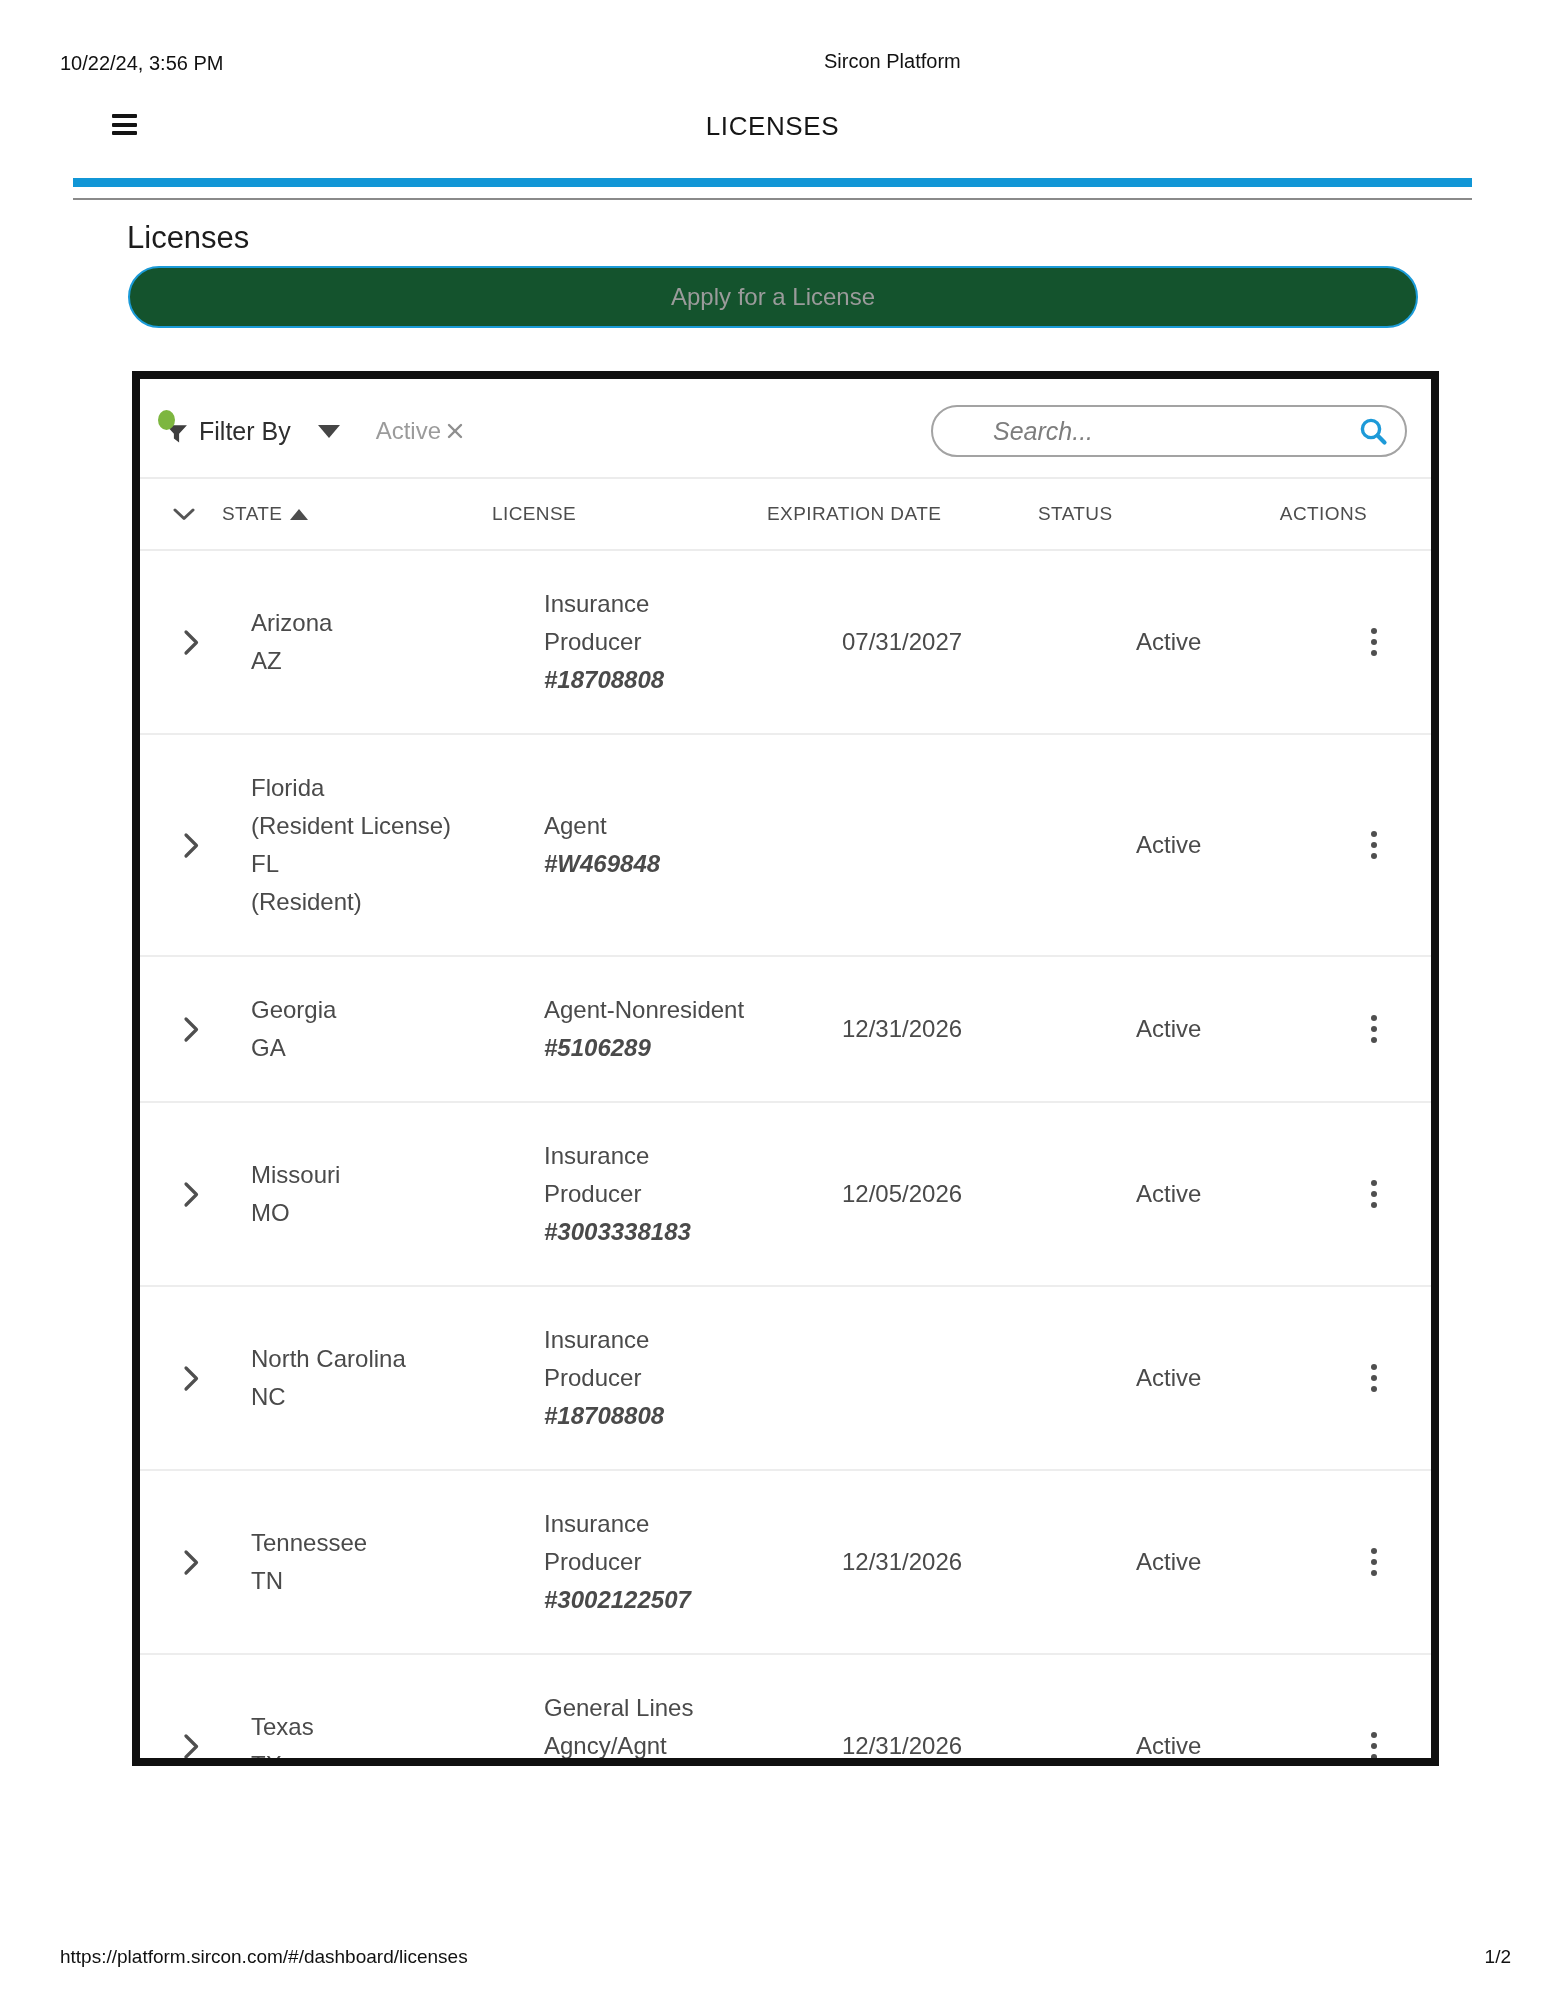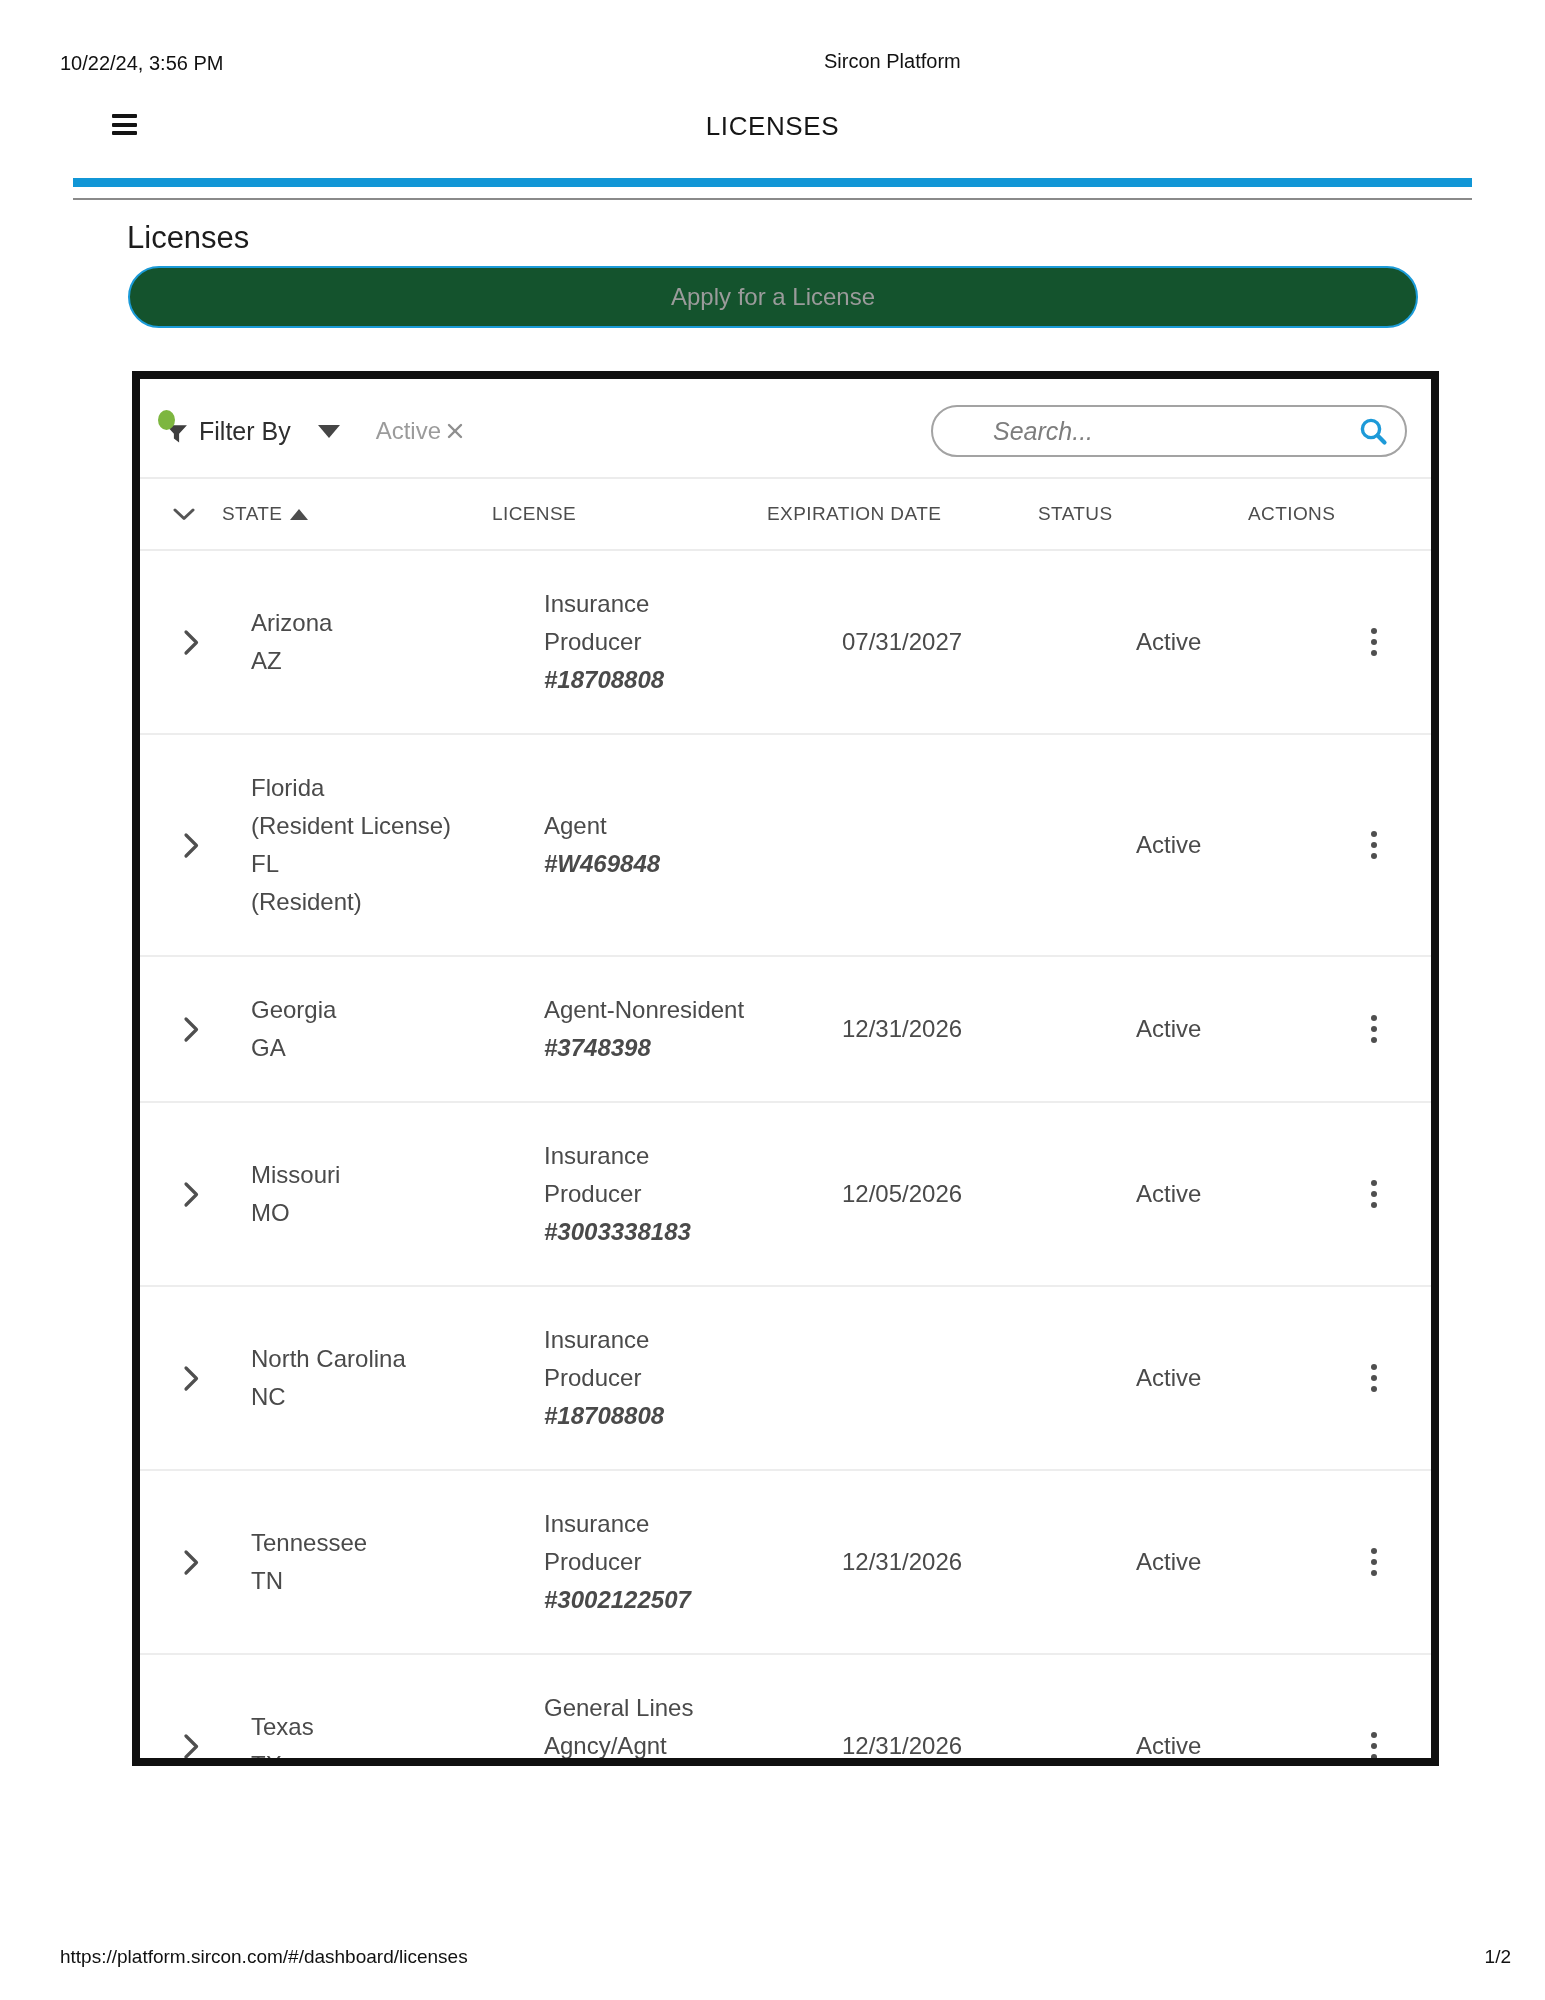--- a/index.html
+++ b/index.html
@@ -46,21 +46,21 @@
   .search-box input{flex:1;border:none;outline:none;font-size:25px;color:#555;background:transparent;
                     font-family:"Liberation Sans", sans-serif;min-width:0;margin-left:36px;}
   .search-box input::placeholder{font-style:italic;color:#7d7d7d;opacity:1;}
 
   .table-header{display:grid;grid-template-columns:56px 270px 275px 271px 210px 1fr;align-items:center;
     height:70px;padding:0 26px;border-bottom:2px solid #ececec;font-size:19px;color:#4d4d4d;letter-spacing:.4px;}
   .collapse-chev{margin-left:6px;display:inline-flex;cursor:pointer;}
   .th-state{display:flex;align-items:center;gap:8px;cursor:pointer;}
   .tri-up{width:0;height:0;border-left:9px solid transparent;border-right:9px solid transparent;
           border-bottom:11px solid #4d4d4d;}
-  .th-actions{text-align:left;padding-right:6px;}
+  .th-actions{text-align:center;padding-right:6px;}
 
   .license-row{display:grid;grid-template-columns:56px 270px 275px 271px 210px 1fr;align-items:center;
     padding:34px 32px;border-bottom:2px solid #ededed;font-size:24px;line-height:38px;color:#4a4a4a;gap:23px;}
   .expander{display:inline-flex;margin-left:10px;cursor:pointer;}
   .lic-num{font-style:italic;font-weight:bold;}
   .cell-actions{display:flex;justify-content:flex-end;padding-right:52px;}
   .kebab{display:flex;flex-direction:column;gap:5px;cursor:pointer;padding:2px;}
   .kebab i{width:6px;height:6px;border-radius:50%;background:#4f4f4f;}
 </style>
 </head>
@@ -194,21 +194,21 @@
       </svg>
     </span>
     <div class="cell-state">
             <div>Georgia</div>
             <div>GA</div>
           </div>
     <div class="cell-license">
       <div>
               <div>Agent-Nonresident</div>
             </div>
-      <div class="lic-num">#3748398</div>
+      <div class="lic-num">#5106289</div>
     </div>
     <div>12/31/2026</div>
     <div>Active</div>
     <div class="cell-actions">
       <span class="kebab">
               <i></i>
               <i></i>
               <i></i>
             </span>
     </div>

